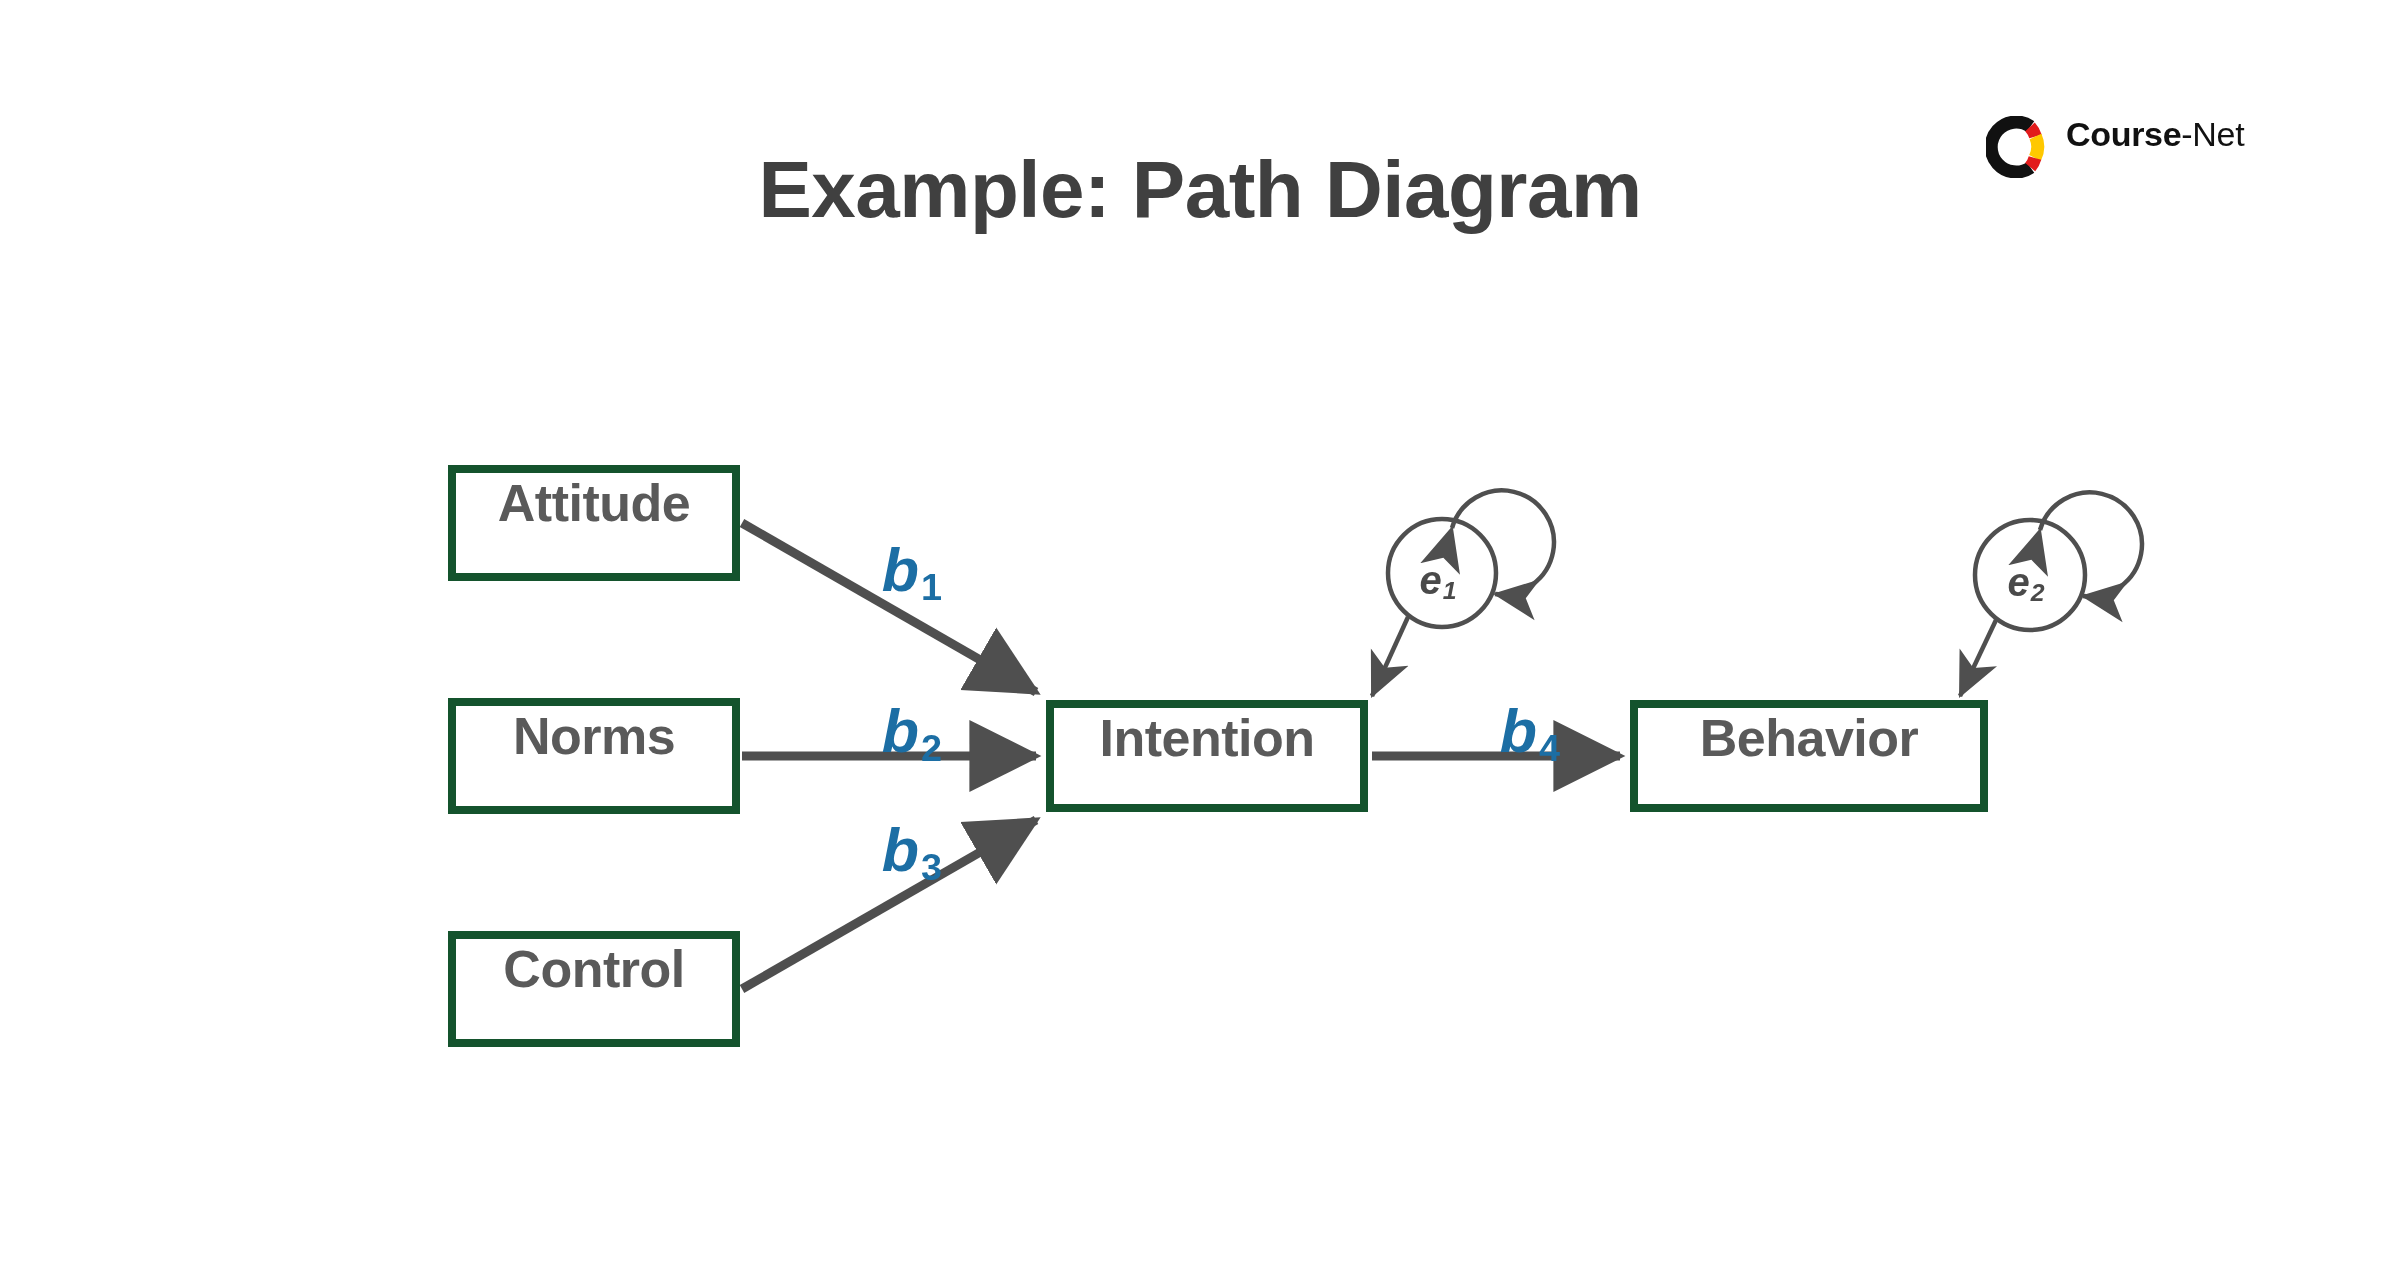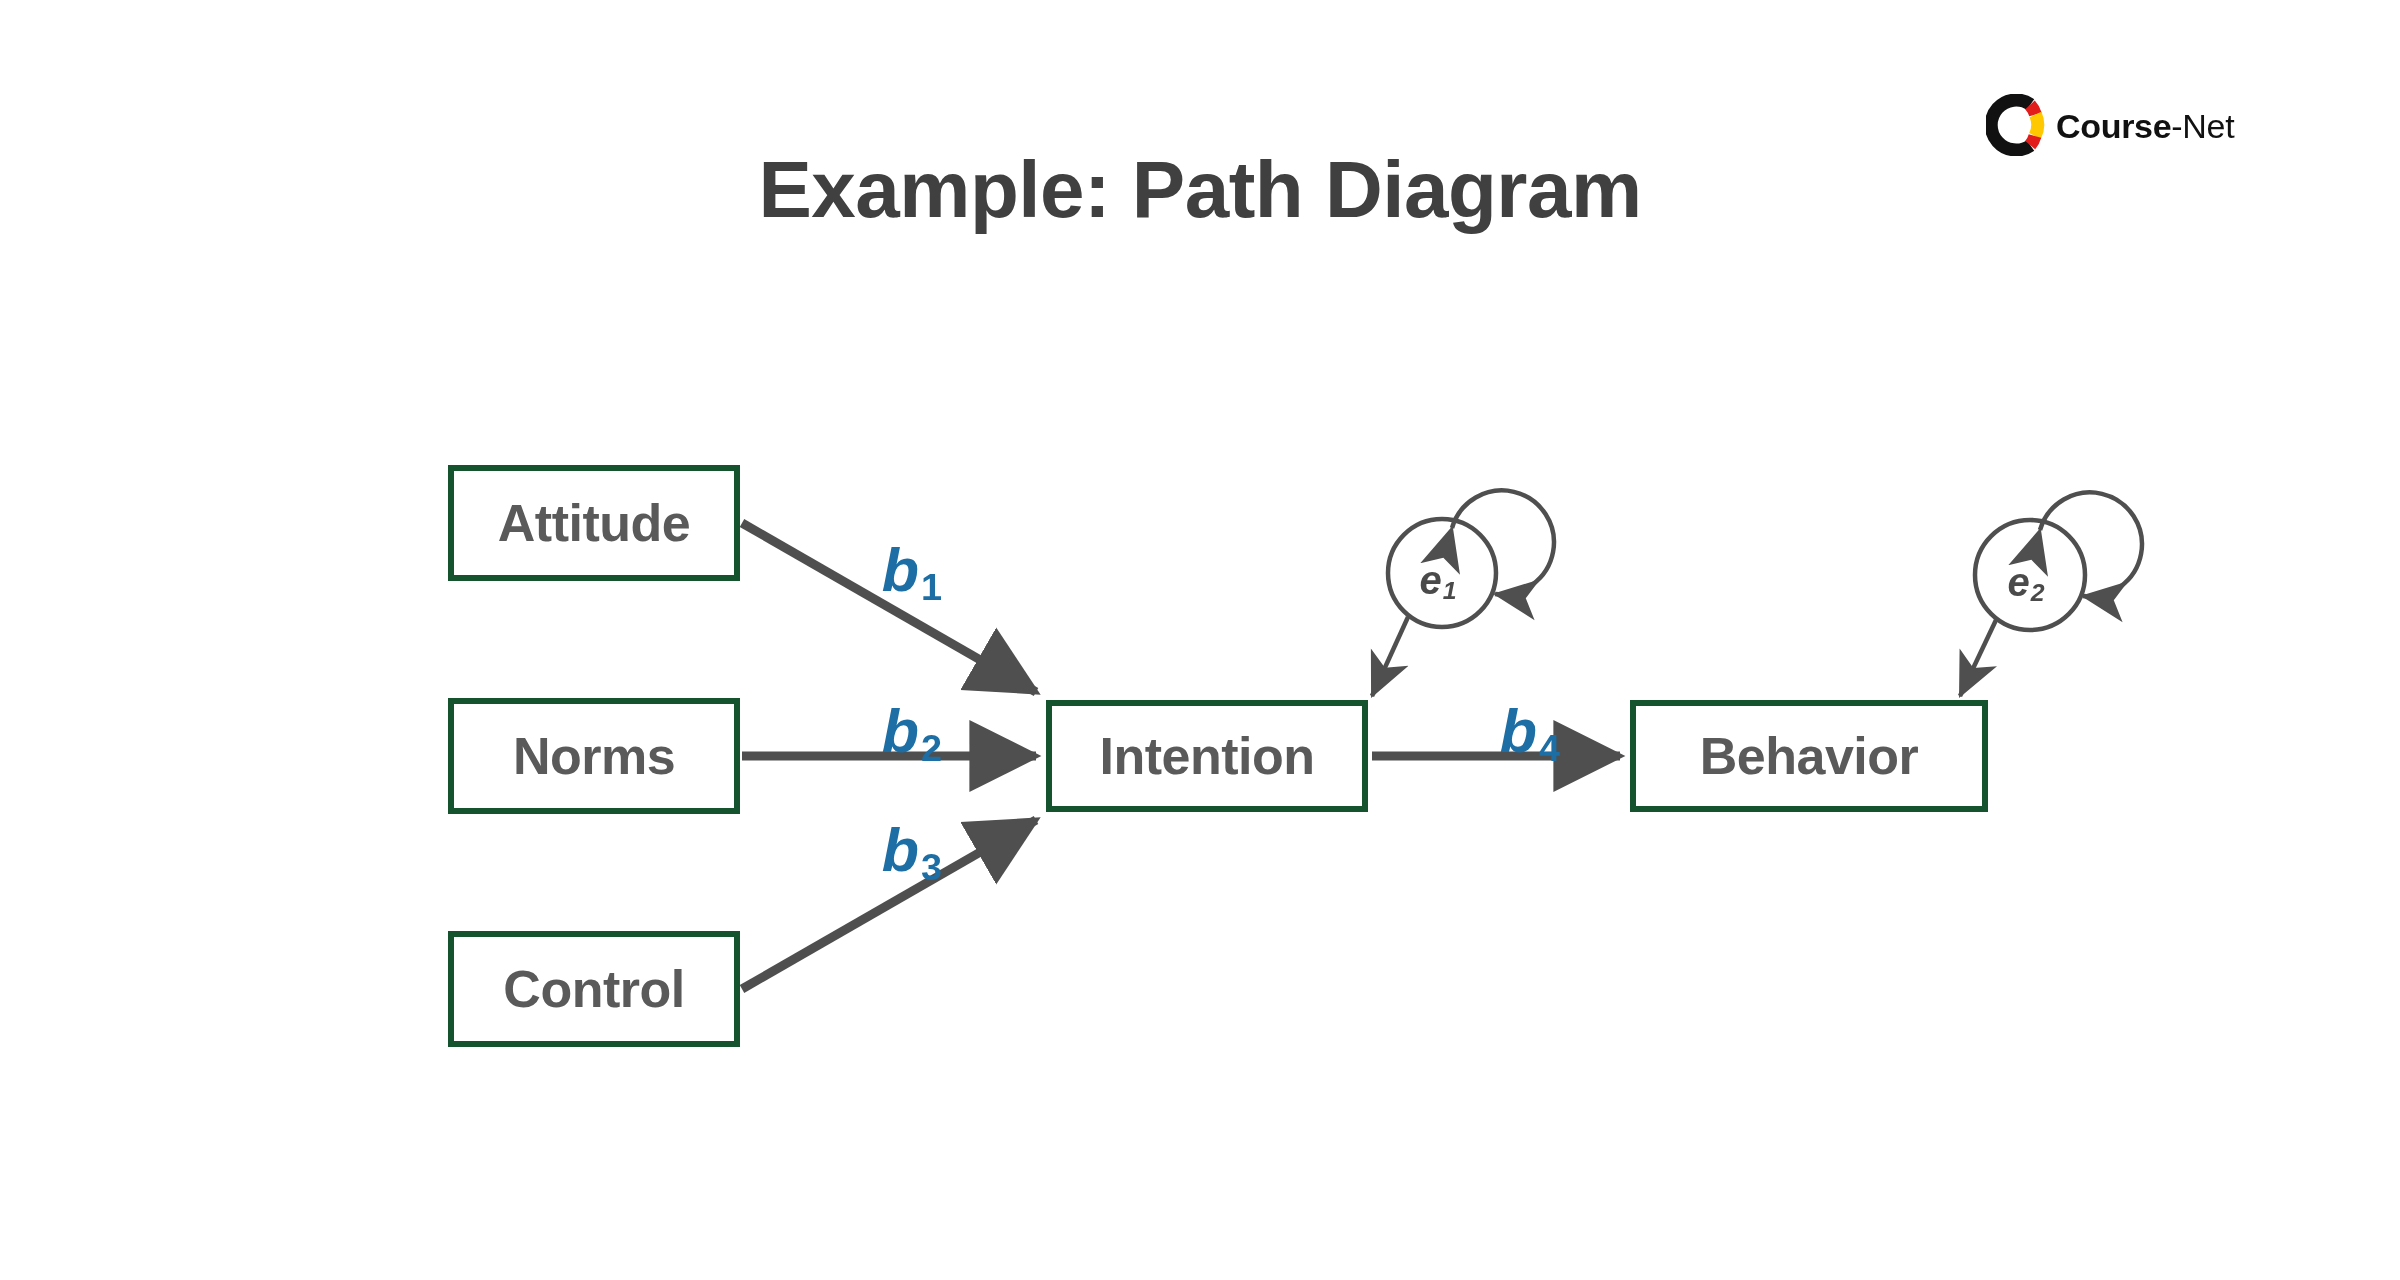--- a/index.html
+++ b/index.html
@@ -36,25 +36,25 @@
     color: #404040;
     letter-spacing: -0.5px;
     line-height: 1.05;
     white-space: nowrap;
   }
 
   
   #logo {
     position: absolute;
     left: 1986px;
-    top: 92px;
+    top: 116px;
     height: 66px;
     display: flex;
-    align-items: center;
-    gap: 8px;
+    align-items: flex-start;
+    gap: 18px;
   }
   #logo-mark {
     width: 62px;
     height: 62px;
     position: relative;
     flex: 0 0 auto;
   }
   #logo-text {
     font-size: 34px;
     line-height: 1;
@@ -72,24 +72,24 @@
     position: absolute;
     left: 0; top: 0;
     width: 2400px;
     height: 1280px;
   }
 
   
   .node-box {
     position: absolute;
     box-sizing: border-box;
-    border: 6px solid #14532d;
+    border: 8px solid #14532d;
     background: #ffffff;
     display: flex;
-    align-items: center;
+    align-items: flex-start;
     justify-content: center;
     color: #5a5a5a;
     font-weight: bold;
     font-size: 52px;
     letter-spacing: -0.5px;
     white-space: nowrap;
   }
   #node-attitude  { left: 448px; top: 465px;  width: 292px; height: 116px; }
   #node-norms     { left: 448px; top: 698px;  width: 292px; height: 116px; }
   #node-control   { left: 448px; top: 931px;  width: 292px; height: 116px; }

